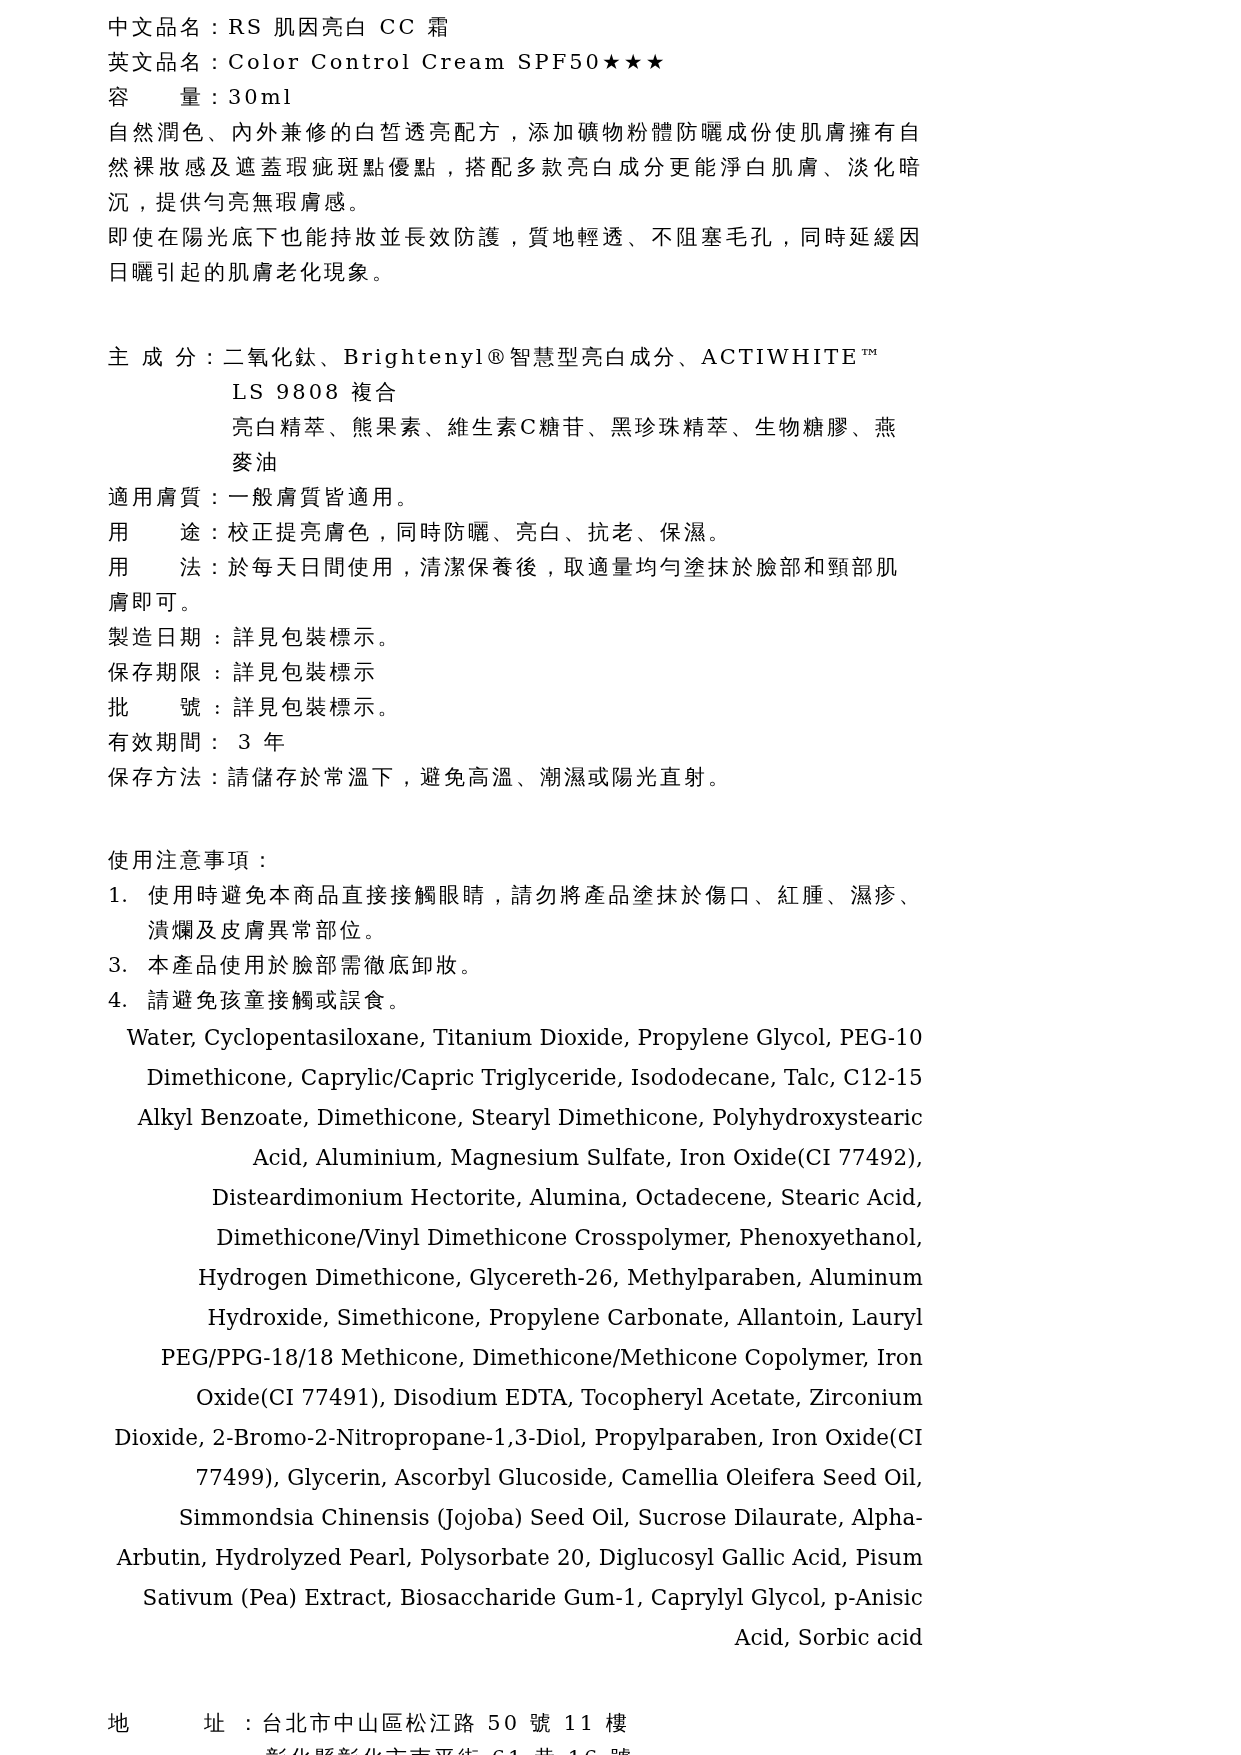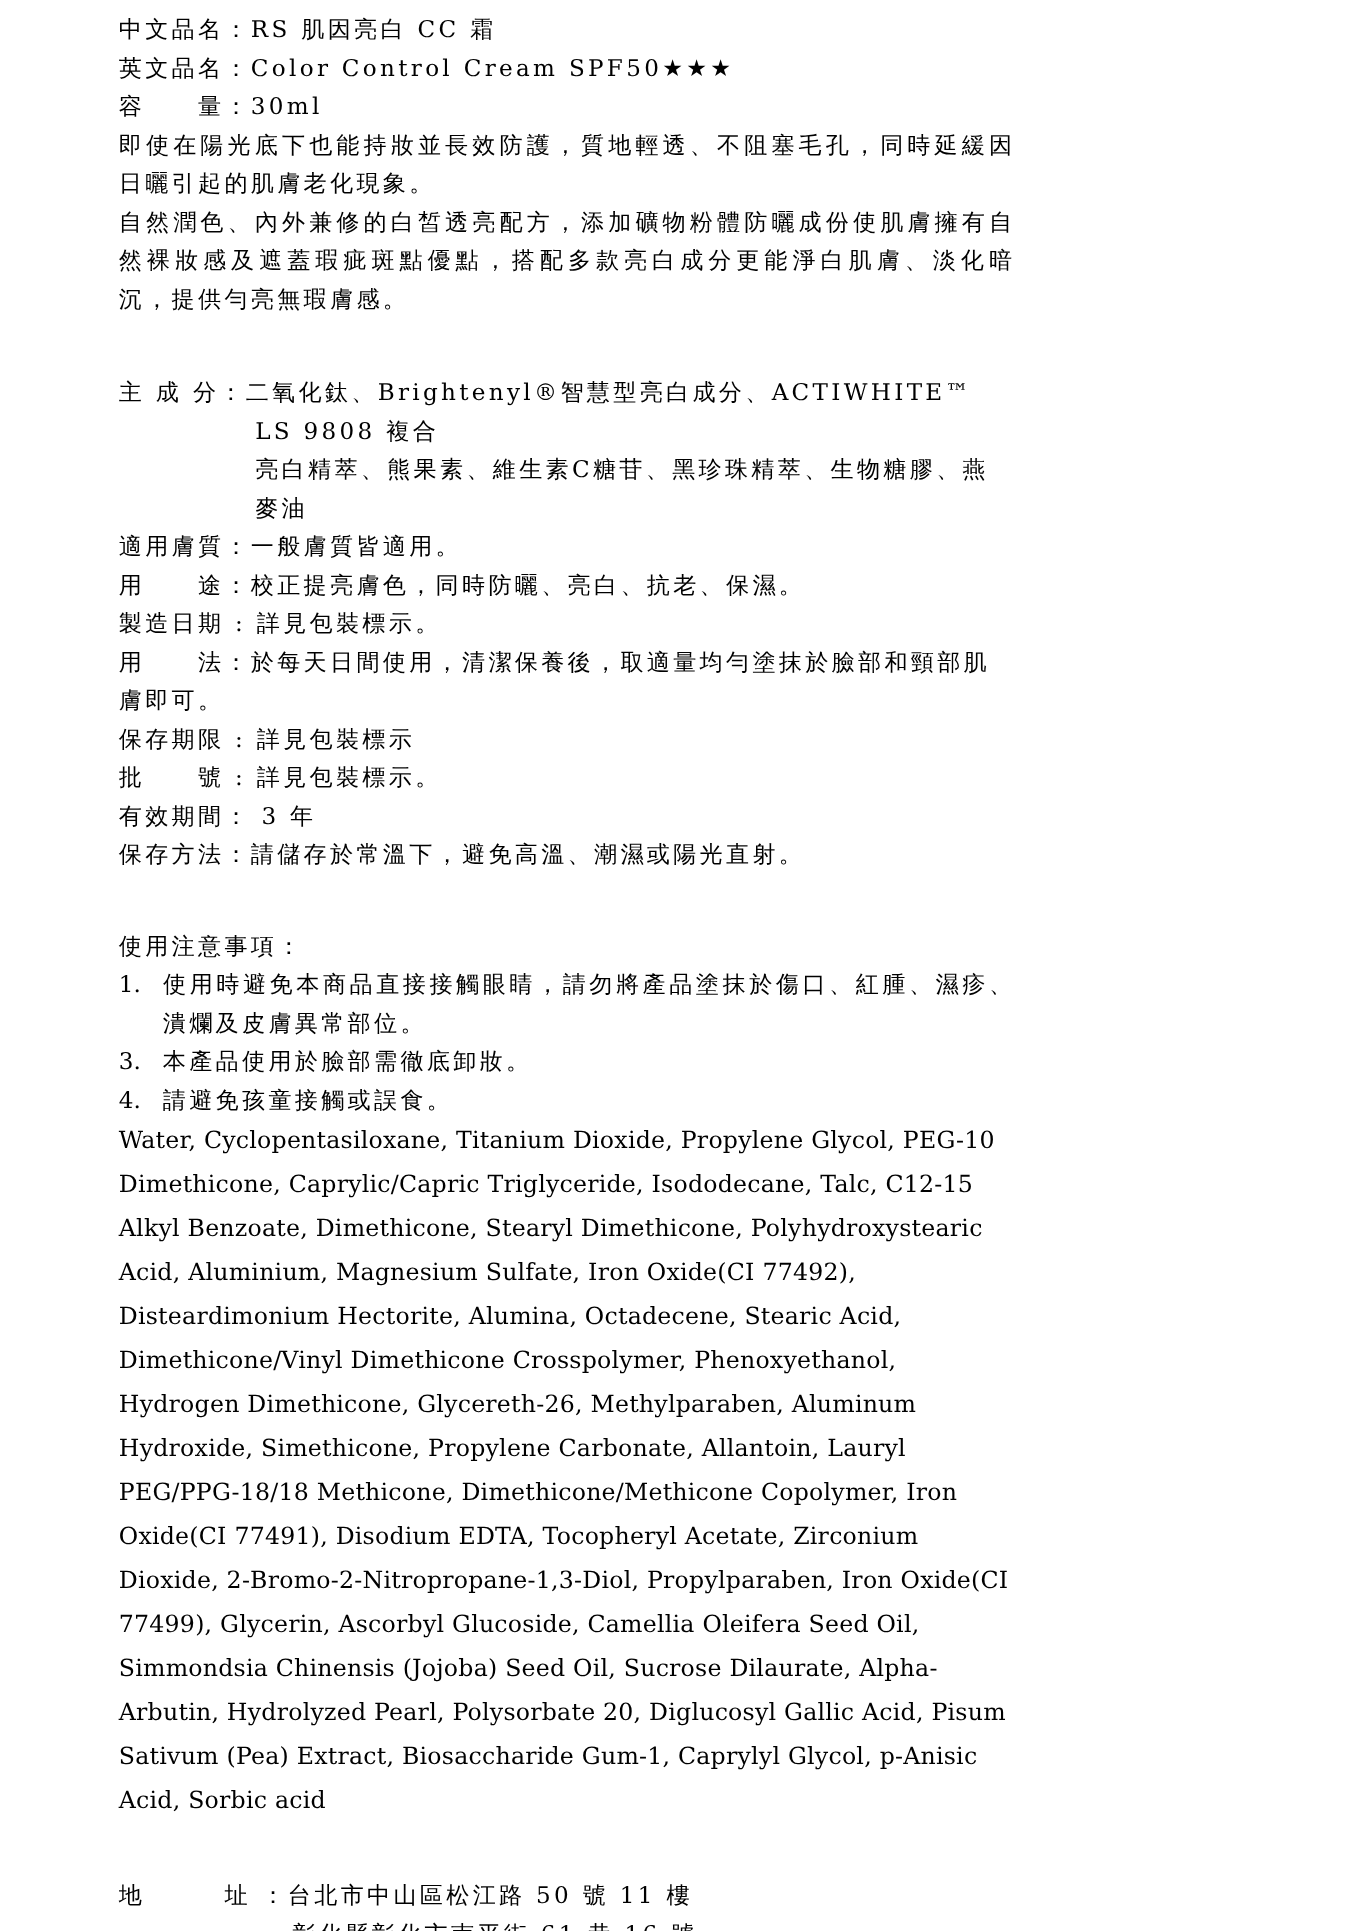--- a/index.html
+++ b/index.html
@@ -32,21 +32,21 @@
   .olist .num {
     display: inline-block;
     width: 40px;
     text-indent: 0;
     letter-spacing: 0;
   }
   .ingredients {
     font-size: 21.5px;
     line-height: 40px;
     letter-spacing: 0.2px;
-    text-align: left;
+    text-align: right;
     white-space: normal;
   }
   .mono {
     font-family: "DejaVu Sans Mono", "Liberation Mono", monospace;
     font-size: 20px;
     letter-spacing: 0;
   }
   .url {
     text-decoration: underline;
     cursor: pointer;
@@ -55,28 +55,28 @@
   .spacer { width: 100%; }
 </style>
 </head>
 <body>
 
 <div class="doc">
   <div id="doc-body">
       <div class="line cjk">中文品名：RS 肌因亮白 CC 霜</div>
       <div class="line cjk">英文品名：Color Control Cream SPF50★★★</div>
       <div class="line cjk">容　　量：30ml</div>
+      <div class="para cjk">自然潤色、內外兼修的白皙透亮配方，添加礦物粉體防曬成份使肌膚擁有自然裸妝感及遮蓋瑕疵斑點優點，搭配多款亮白成分更能淨白肌膚、淡化暗沉，提供勻亮無瑕膚感。</div>
       <div class="para cjk">即使在陽光底下也能持妝並長效防護，質地輕透、不阻塞毛孔，同時延緩因日曬引起的肌膚老化現象。</div>
-      <div class="para cjk">自然潤色、內外兼修的白皙透亮配方，添加礦物粉體防曬成份使肌膚擁有自然裸妝感及遮蓋瑕疵斑點優點，搭配多款亮白成分更能淨白肌膚、淡化暗沉，提供勻亮無瑕膚感。</div>
       <div class="spacer" style="height: 50px;"></div>
       <div class="hang cjk" style="padding-left: 124px; text-indent: -124px;"><span>主 成 分：</span><span>二氧化鈦、Brightenyl®智慧型亮白成分、ACTIWHITE™ LS 9808 複合</span><br><span>亮白精萃、熊果素、維生素C糖苷、黑珍珠精萃、生物糖膠、燕麥油</span></div>
       <div class="line cjk">適用膚質：一般膚質皆適用。</div>
       <div class="line cjk">用　　途：校正提亮膚色，同時防曬、亮白、抗老、保濕。</div>
+      <div class="line cjk">用　　法：於每天日間使用，清潔保養後，取適量均勻塗抹於臉部和頸部肌膚即可。</div>
       <div class="line cjk">製造日期 : 詳見包裝標示。</div>
-      <div class="line cjk">用　　法：於每天日間使用，清潔保養後，取適量均勻塗抹於臉部和頸部肌膚即可。</div>
       <div class="line cjk">保存期限 : 詳見包裝標示</div>
       <div class="line cjk">批　　號 : 詳見包裝標示。</div>
       <div class="line cjk">有效期間： 3 年</div>
       <div class="line cjk">保存方法：請儲存於常溫下，避免高溫、潮濕或陽光直射。</div>
       <div class="spacer" style="height: 48px;"></div>
       <div class="line cjk">使用注意事項：</div>
       <div class="olist cjk">
         <div class="oli"><span class="num">1.</span><span>使用時避免本商品直接接觸眼睛，請勿將產品塗抹於傷口、紅腫、濕疹、潰爛及皮膚異常部位。</span></div>
         <div class="oli"><span class="num">3.</span><span>本產品使用於臉部需徹底卸妝。</span></div>
         <div class="oli"><span class="num">4.</span><span>請避免孩童接觸或誤食。</span></div>

